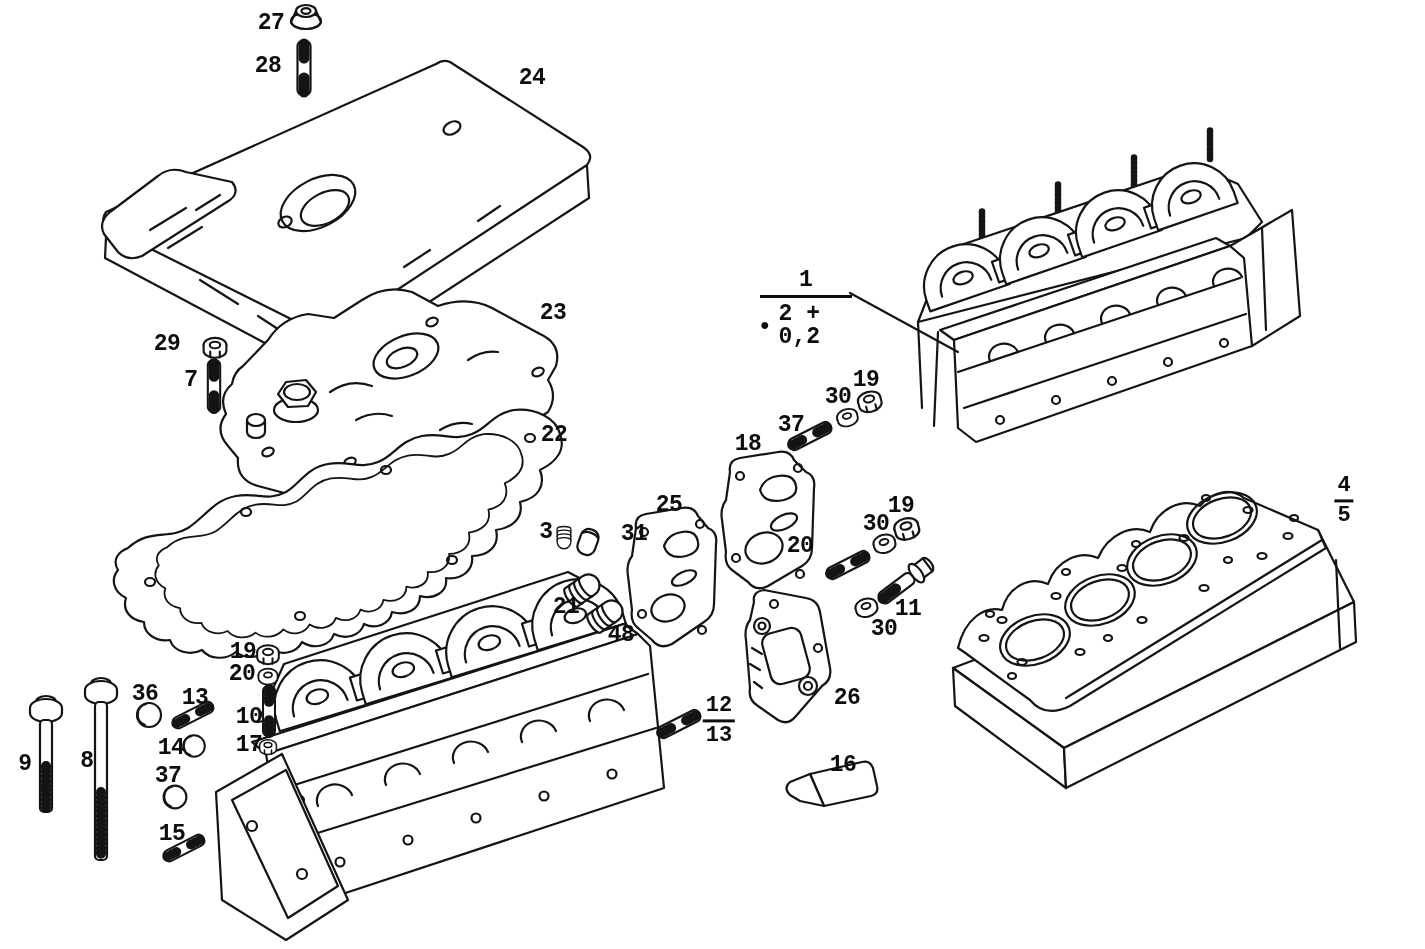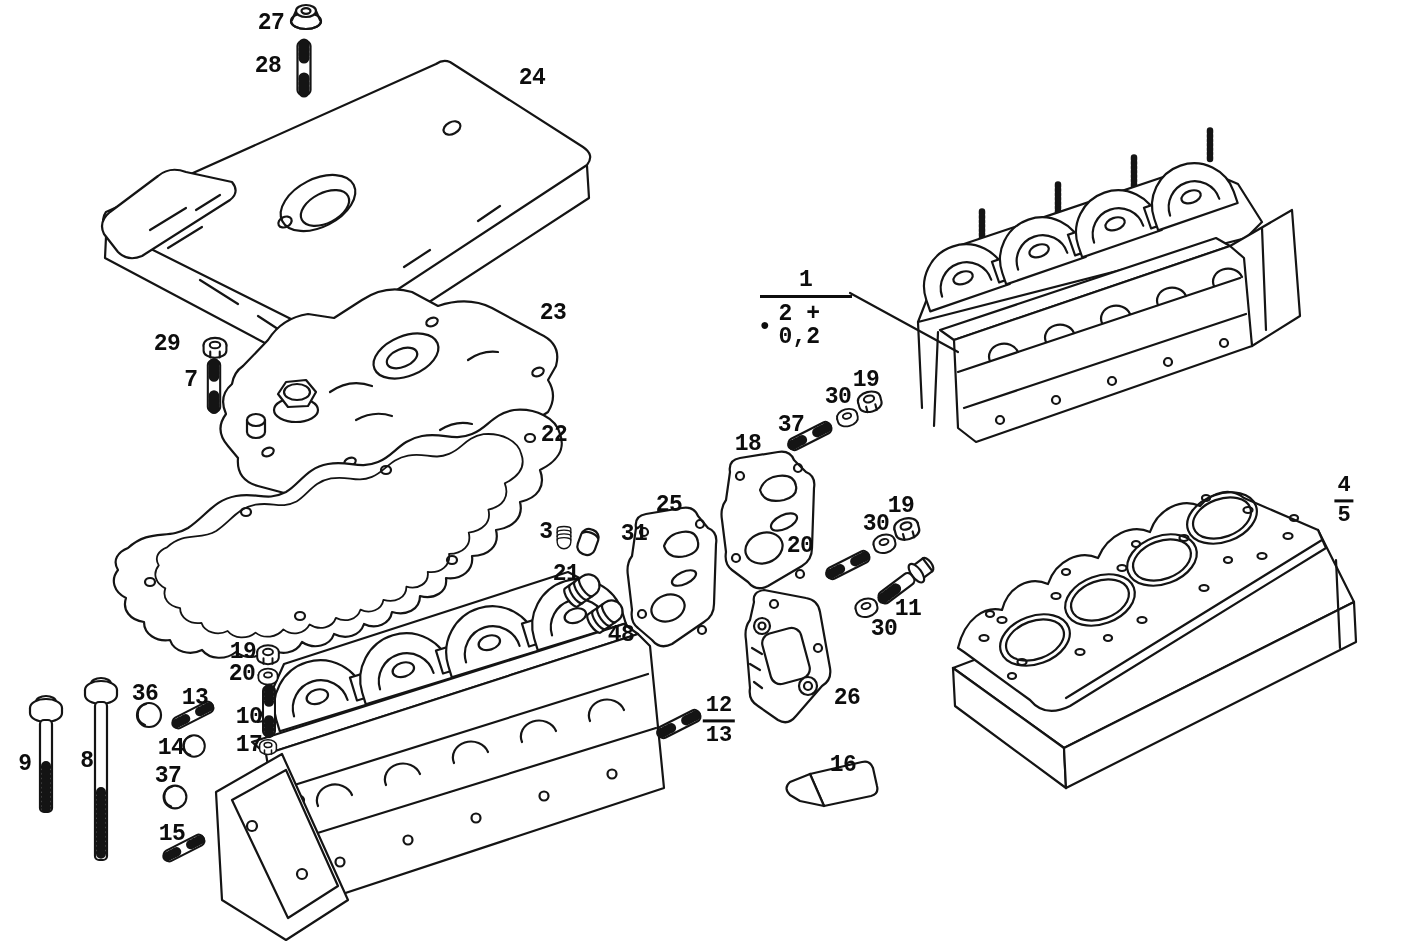--- a/index.html
+++ b/index.html
@@ -326,21 +326,21 @@
   <div class="co" style="left:191px;top:380px">7</div>
   <div class="co" style="left:553px;top:313px">23</div>
   <div class="co" style="left:554px;top:435px">22</div>
   <div class="co" style="left:866px;top:380px">19</div>
   <div class="co" style="left:838px;top:397px">30</div>
   <div class="co" style="left:791px;top:425px">37</div>
   <div class="co" style="left:748px;top:444px">18</div>
   <div class="co" style="left:669px;top:505px">25</div>
   <div class="co" style="left:546px;top:532px">3</div>
   <div class="co" style="left:634px;top:534px">31</div>
-  <div class="co" style="left:566px;top:574px">21</div>
+  <div class="co" style="left:566px;top:607px">21</div>
   <div class="co" style="left:621px;top:635px">48</div>
   <div class="co" style="left:901px;top:506px">19</div>
   <div class="co" style="left:876px;top:524px">30</div>
   <div class="co" style="left:800px;top:546px">20</div>
   <div class="co" style="left:908px;top:609px">11</div>
   <div class="co" style="left:884px;top:629px">30</div>
   <div class="co" style="left:243px;top:652px">19</div>
   <div class="co" style="left:242px;top:674px">20</div>
   <div class="co" style="left:249px;top:717px">10</div>
   <div class="co" style="left:249px;top:745px">17</div>

